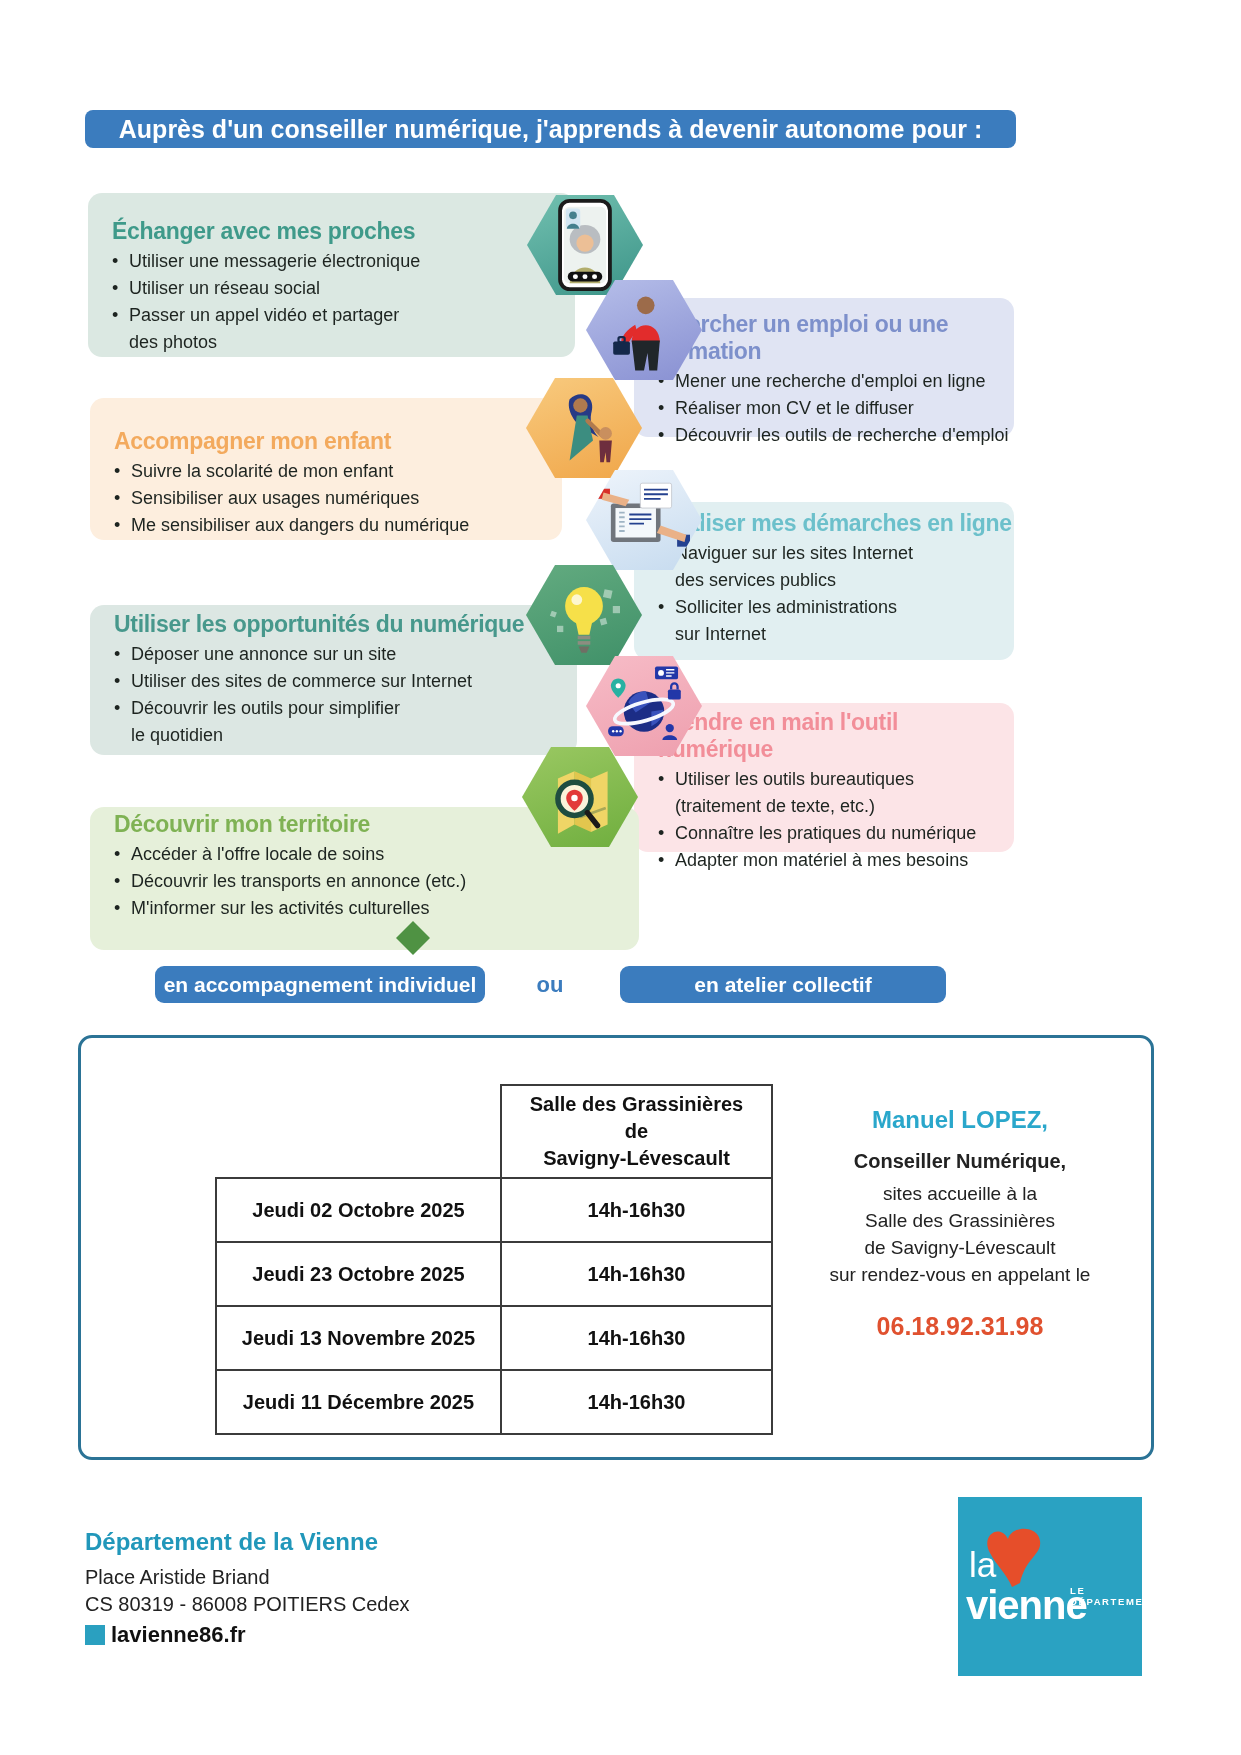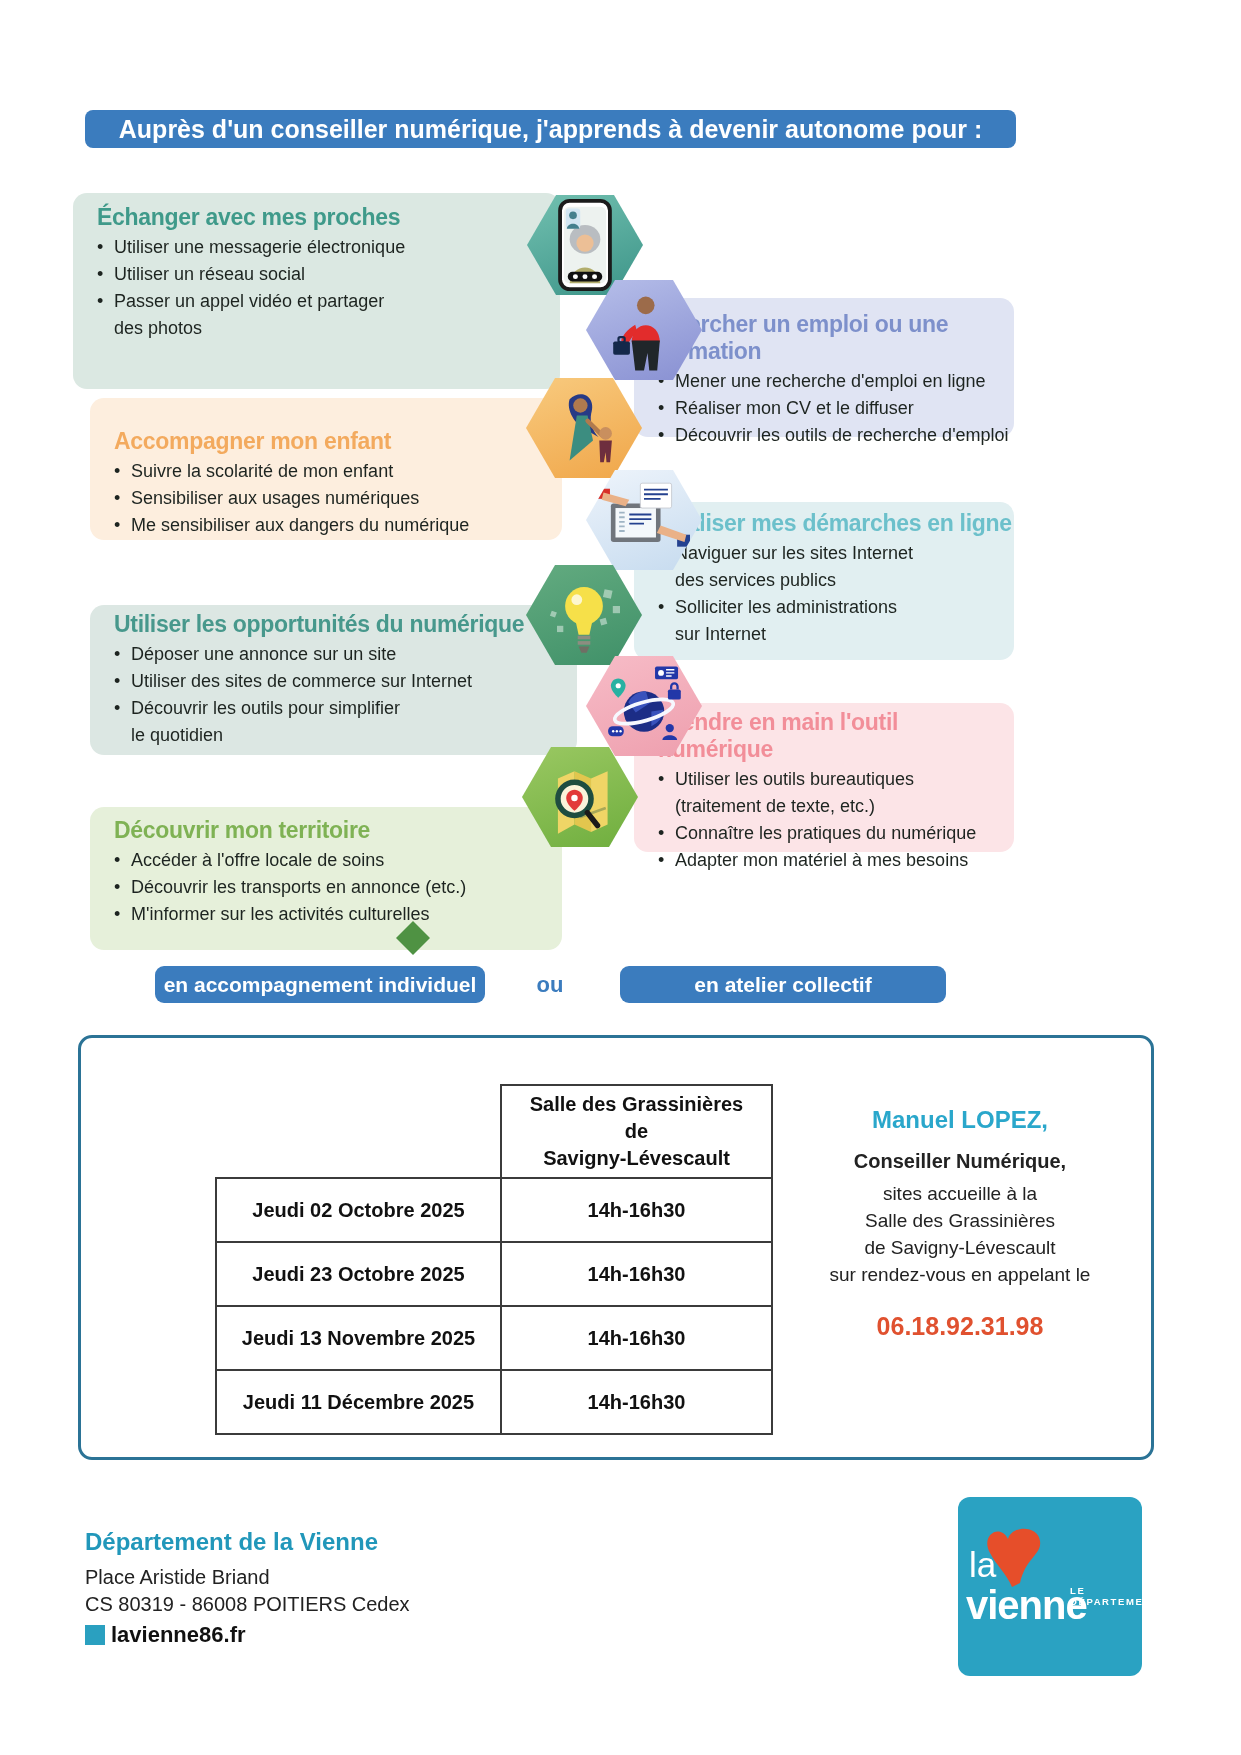--- a/index.html
+++ b/index.html
@@ -12,33 +12,33 @@
           font-size:25px;display:flex;align-items:center;justify-content:center;}
 
   
   .card{position:absolute;border-radius:14px;box-sizing:border-box;padding-left:24px;}
   .card h2{margin:0 0 3px 0;font-size:23px;letter-spacing:-0.3px;}
   .card ul{margin:0;padding:0;list-style:none;}
   .card li{position:relative;padding-left:17px;font-size:18px;line-height:27px;color:#1d2420;}
   .card li::before{content:"\2022";position:absolute;left:0;top:0;}
   .bl{display:block;white-space:nowrap;}
 
-  .c1{left:73px;top:193px;width:487px;height:196px;background:#dbe8e2;padding-top:11px;}
+  .c1{left:88px;top:193px;width:487px;height:164px;background:#dbe8e2;padding-top:25px;}
   .c1 h2{color:#3f9a8a;}
   .c2{left:634px;top:298px;width:380px;height:139px;background:#e0e4f3;padding-top:13px;}
   .c2 h2{color:#7d90cb;}
   .c3{left:90px;top:398px;width:472px;height:142px;background:#fdeede;padding-top:30px;}
   .c3 h2{color:#f3aa5e;}
   .c4{left:634px;top:502px;width:380px;height:158px;background:#e1eff1;padding-top:8px;}
   .c4 h2{color:#6cc0cb;}
   .c5{left:90px;top:605px;width:487px;height:150px;background:#dce7e3;padding-top:6px;}
   .c5 h2{color:#47988c;}
   .c6{left:634px;top:703px;width:380px;height:149px;background:#fce4e7;padding-top:6px;}
   .c6 h2{color:#f28e99;}
-  .c7{left:90px;top:807px;width:472px;height:143px;background:#e6f0da;padding-top:10px;}
+  .c7{left:90px;top:807px;width:549px;height:143px;background:#e6f0da;padding-top:4px;}
   .c7 h2{color:#7fb254;}
 
   .diamond{position:absolute;left:401px;top:926px;width:24px;height:24px;
            background:#4f9243;transform:rotate(45deg);}
 
   
   .hex{position:absolute;width:116px;height:100px;
        clip-path:polygon(25% 0,75% 0,100% 50%,75% 100%,25% 100%,0 50%);
        display:flex;align-items:center;justify-content:center;}
   .h1{left:527px;top:195px;background:linear-gradient(160deg,#72c0b0,#3c9488);}
@@ -80,21 +80,21 @@
 
   
   .footer{position:absolute;left:85px;top:1528px;color:#222;}
   .footer .org{color:#2197ba;font-weight:bold;font-size:24px;margin-bottom:8px;}
   .footer .addr{font-size:20px;line-height:27px;}
   .site-row{display:flex;align-items:center;margin-top:4px;}
   .site-sq{width:20px;height:20px;background:#2aa0c0;margin-right:6px;}
   .site{font-weight:bold;font-size:22px;color:#111;text-decoration:none;}
 
   
-  .logo{position:absolute;left:958px;top:1497px;width:184px;height:179px;background:#2aa2c2;color:#fff;border-radius:12px;}
+  .logo{position:absolute;left:958px;top:1497px;width:184px;height:179px;background:#2aa2c2;color:#fff;}
   .logo .la{position:absolute;left:11px;top:50px;font-size:35px;line-height:1;}
   .logo .tagline{position:absolute;left:68px;top:88px;font-size:9.5px;letter-spacing:1.6px;font-weight:bold;padding-left:44px;}
   .logo .vienne{position:absolute;left:8px;top:88px;font-size:40px;font-weight:bold;
                 letter-spacing:-1px;line-height:1;}
   .logo svg{position:absolute;left:20px;top:26px;}
 </style>
 </head>
 <body>
 
 <div class="banner">

